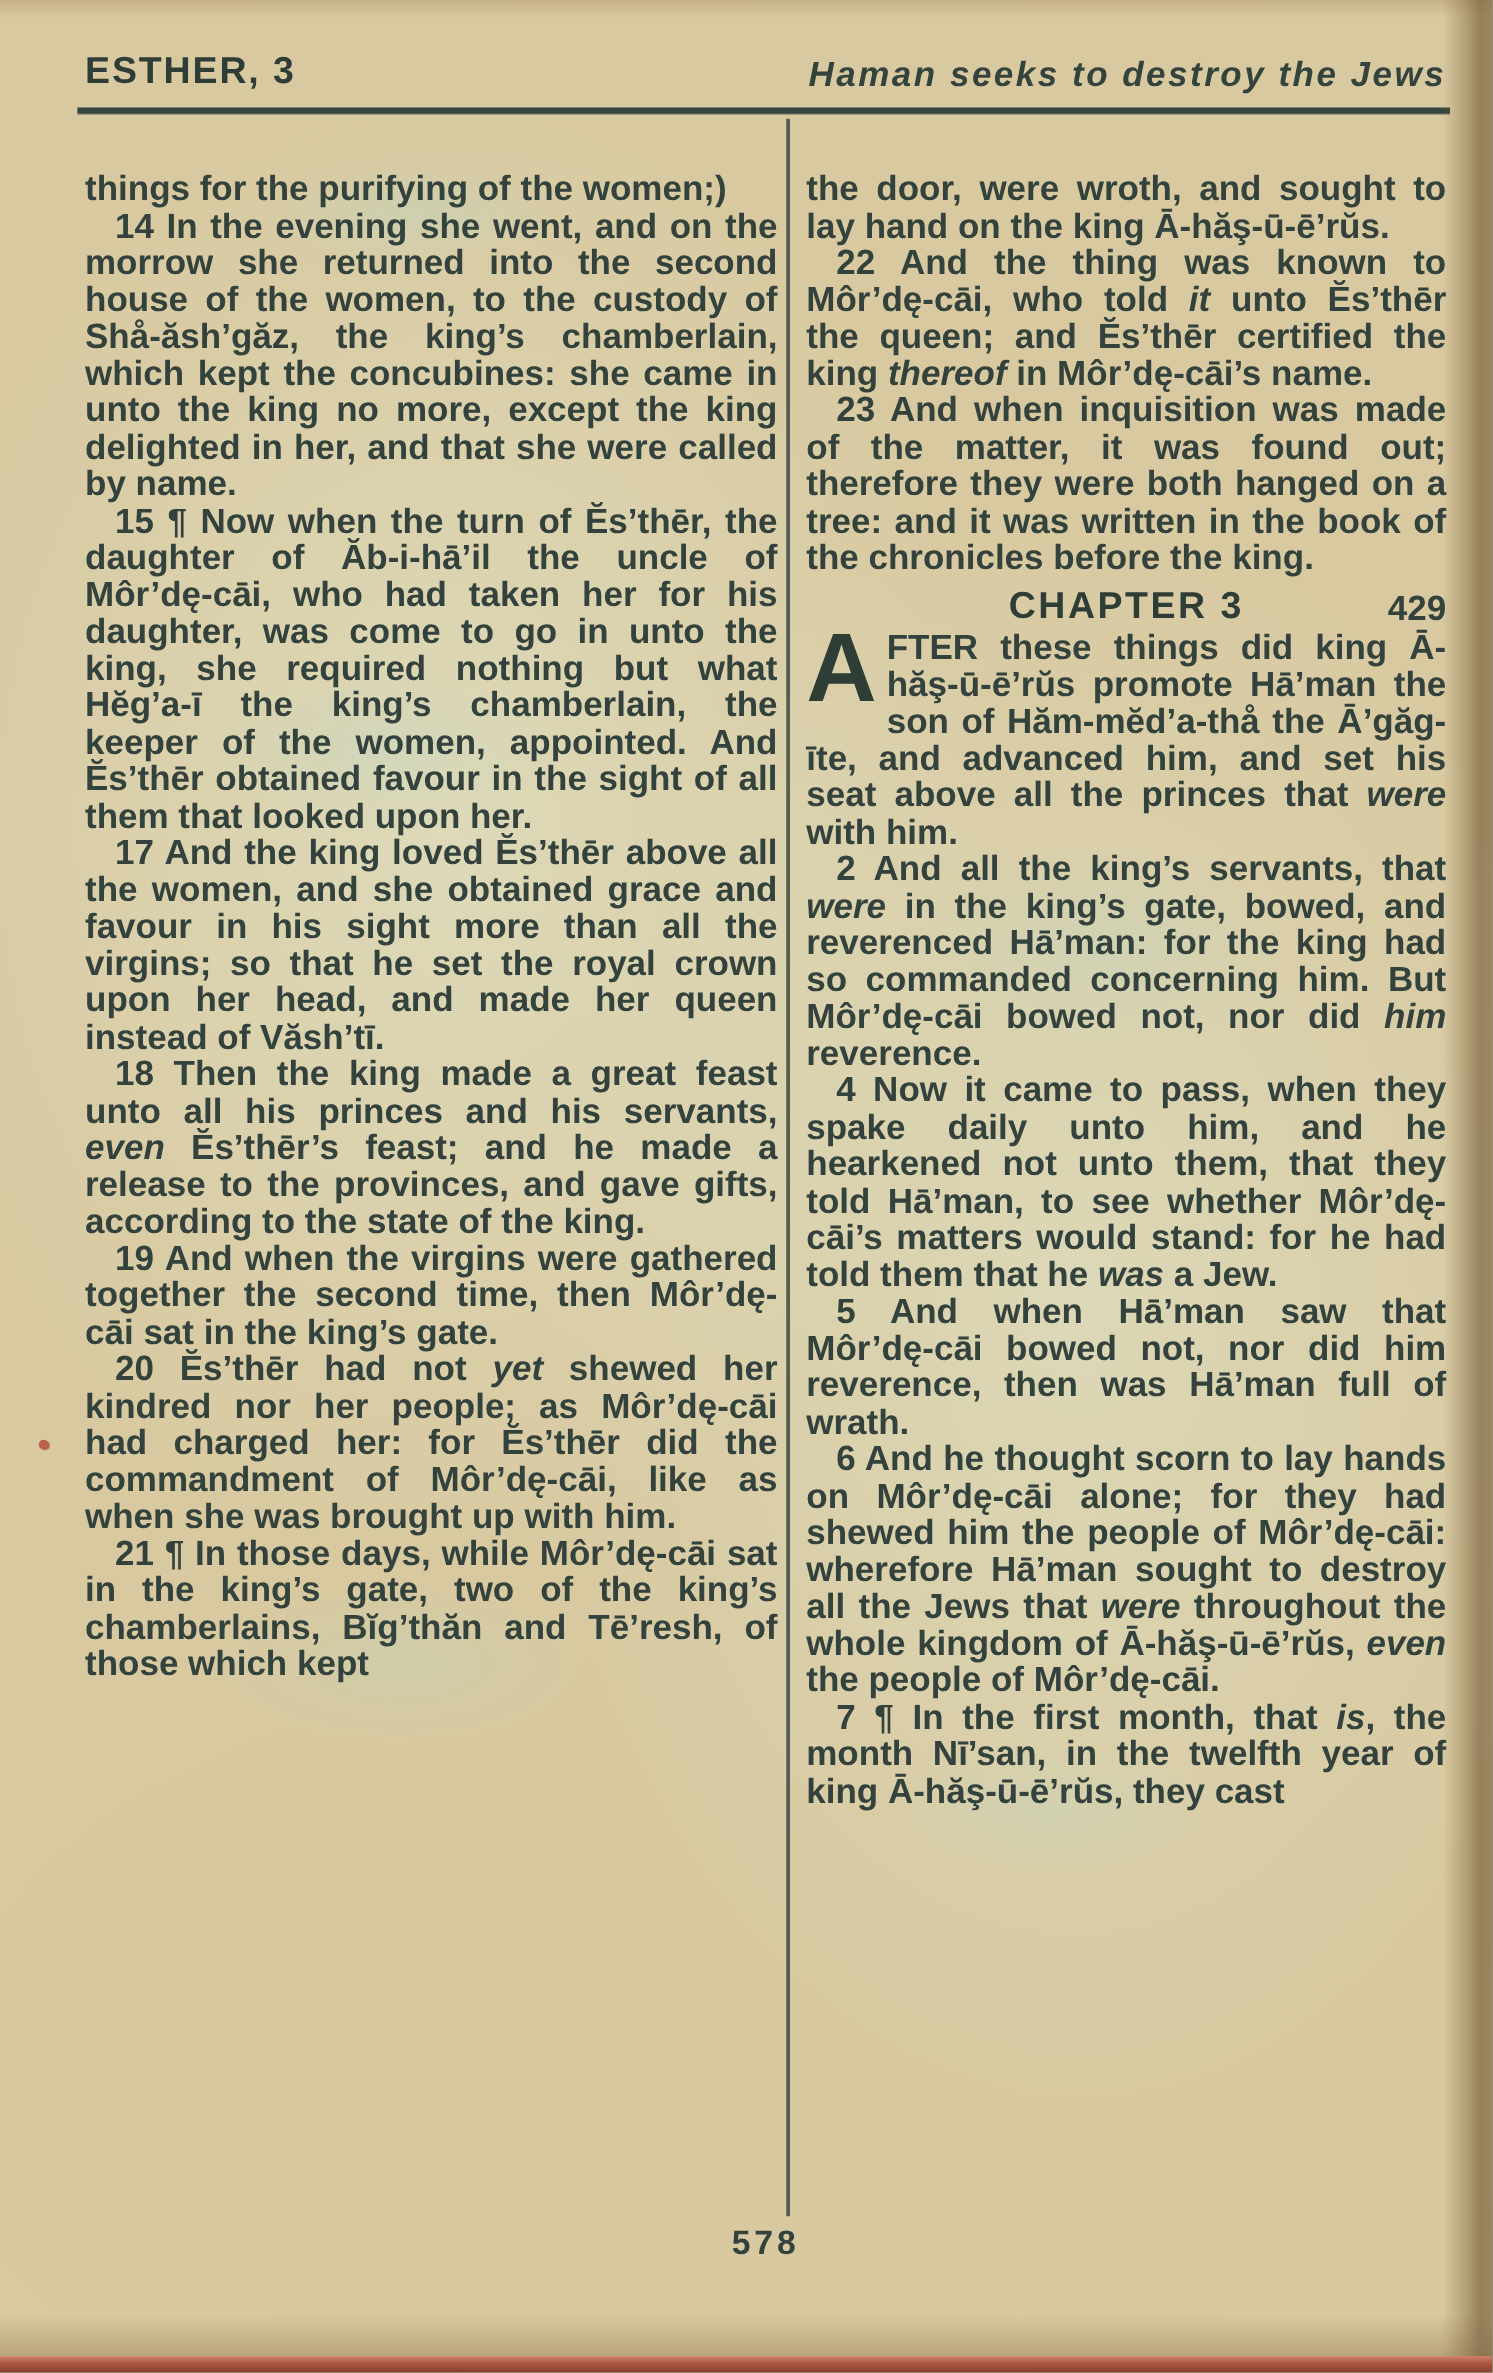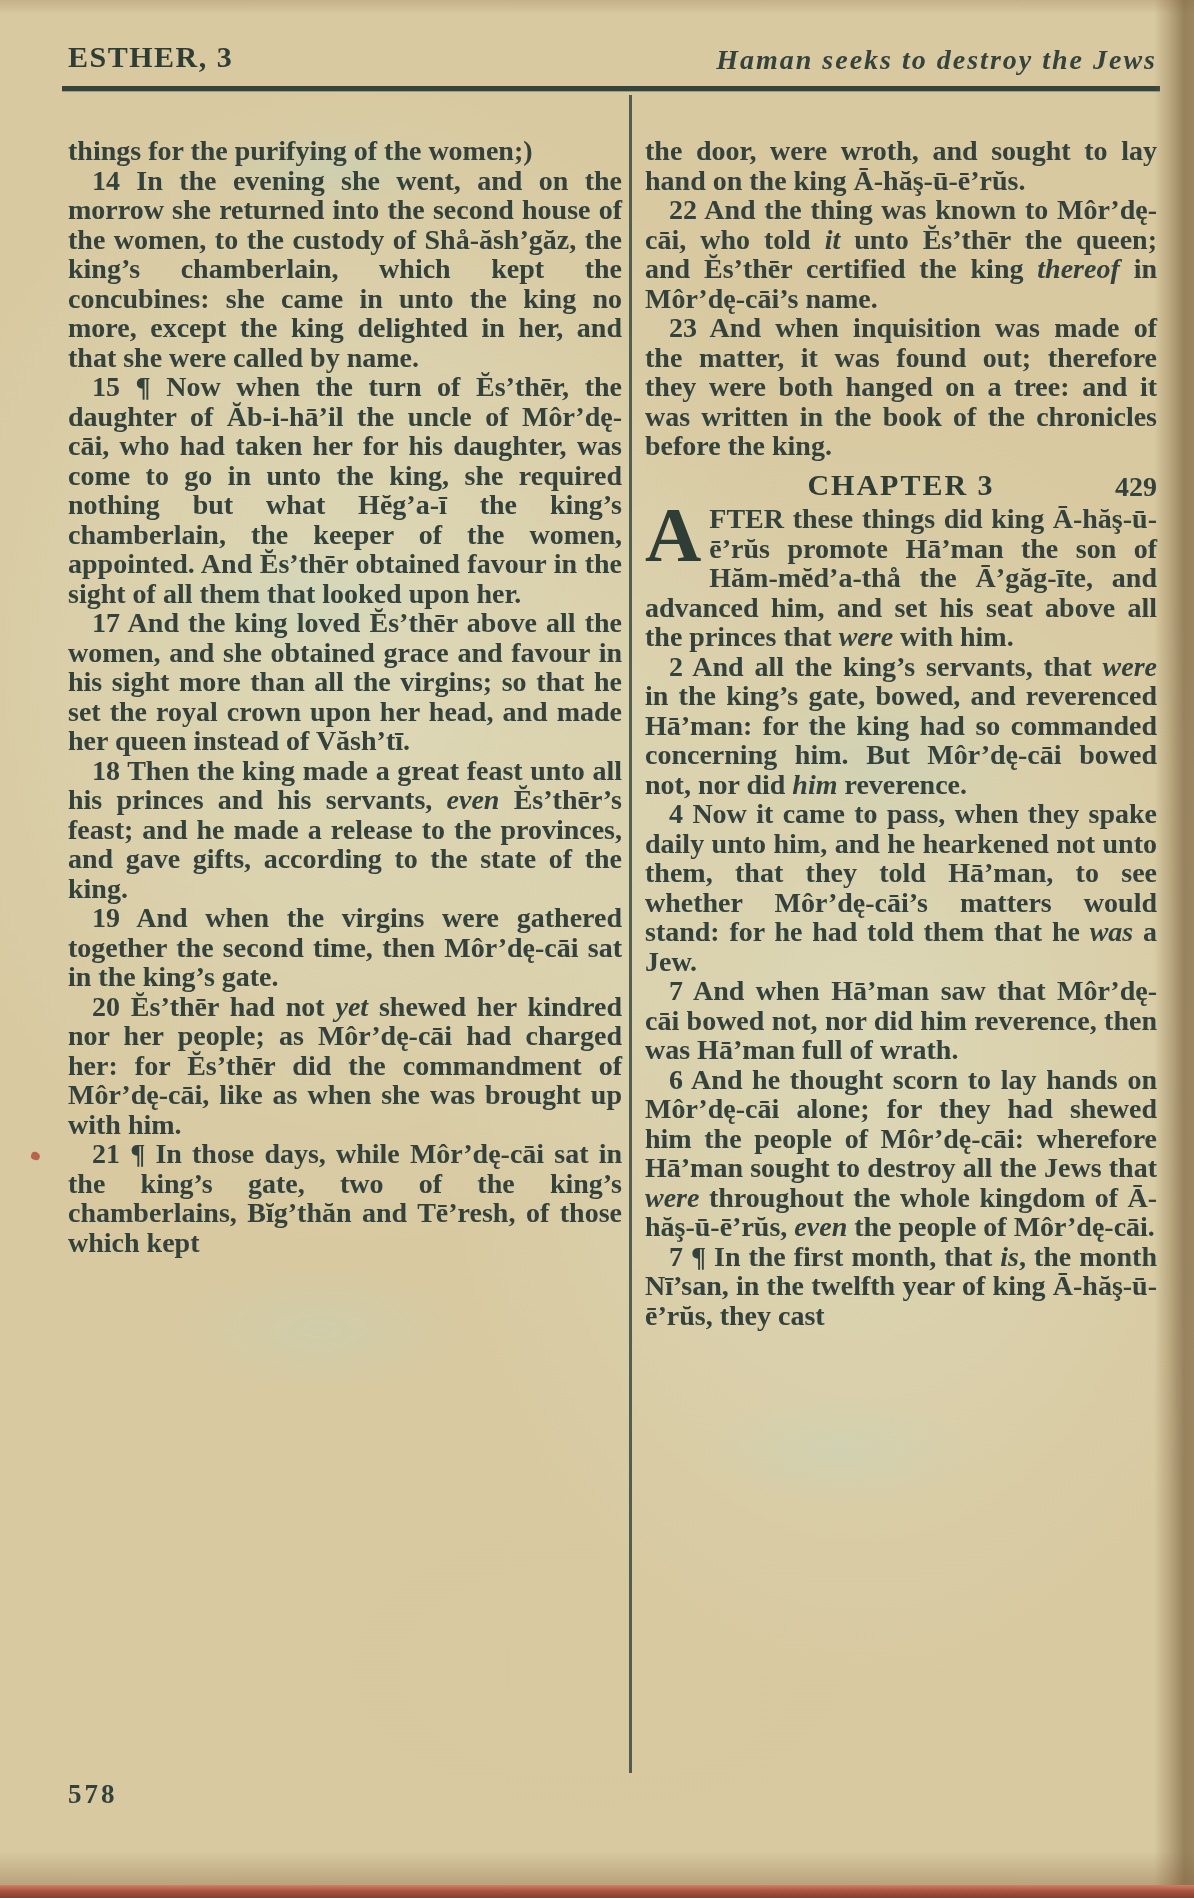--- a/index.html
+++ b/index.html
@@ -1,21 +1,21 @@
 <!DOCTYPE html>
 <html><head>
 <meta charset="utf-8">
 <style>
   html,body{margin:0;padding:0;background:#6b6257;}
   .page{
     position:relative;
     width:1194px;height:1898px;
     margin:0 auto;
     overflow:hidden;
-    font-family:Liberation Serif, serif;
+    font-family:Liberation Sans, sans-serif;
     background:
       linear-gradient(to bottom, rgba(168,138,100,.38) 0px, rgba(168,138,100,0) 14px),
       radial-gradient(ellipse 620px 820px at 30% 35%, rgba(226,231,206,.55), rgba(226,231,206,0) 72%),
       radial-gradient(ellipse 600px 900px at 72% 55%, rgba(224,230,206,.5), rgba(224,230,206,0) 72%),
       radial-gradient(ellipse 900px 500px at 50% 88%, rgba(216,200,160,.5), rgba(216,200,160,0) 75%),
       #d8c9a0;
     color:#33423c;
   }
   
   .showthrough{
@@ -103,21 +103,21 @@
   .verse.first-verse{text-indent:0;}
   .drop-cap{
     float:left;
     font-size:78px;line-height:56px;height:57px;
     padding:0;margin:3px 8px 0 0;
     font-weight:700;color:#2e3d36;
   }
 
   .page-number{
     position:absolute;left:68px;top:1779px;width:1089px;
-    text-align:left;
+    text-align:center;
     font-size:27px;font-weight:700;letter-spacing:3px;
     color:#33423c;
   }
 </style>
 </head>
 <body>
 
 <div class="page">
 
   <div class="showthrough"></div>
@@ -156,21 +156,21 @@
       </div>
 
 
       <p class="verse first-verse">
         <span class="drop-cap">A</span><span>FTER these things did king Ā-hăş-ū-ē’rŭs promote Hā’man the son of Hăm-mĕd’a-thå the Ā’găg-īte, and advanced him, and set his seat above all the princes that <i>were</i> with him.</span>
       </p>
 
       <div>
           <p class="verse">2 And all the king’s servants, that <i>were</i> in the king’s gate, bowed, and reverenced Hā’man: for the king had so commanded concerning him. But Môr’dę-cāi bowed not, nor did <i>him</i> reverence.</p>
           <p class="verse">4 Now it came to pass, when they spake daily unto him, and he hearkened not unto them, that they told Hā’man, to see whether Môr’dę-cāi’s matters would stand: for he had told them that he <i>was</i> a Jew.</p>
-          <p class="verse">7 And when Hā’man saw that Môr’dę-cāi bowed not, nor did him reverence, then was Hā’man full of wrath.</p>
+          <p class="verse">5 And when Hā’man saw that Môr’dę-cāi bowed not, nor did him reverence, then was Hā’man full of wrath.</p>
           <p class="verse">6 And he thought scorn to lay hands on Môr’dę-cāi alone; for they had shewed him the people of Môr’dę-cāi: wherefore Hā’man sought to destroy all the Jews that <i>were</i> throughout the whole kingdom of Ā-hăş-ū-ē’rŭs, <i>even</i> the people of Môr’dę-cāi.</p>
           <p class="verse">7 ¶ In the first month, that <i>is</i>, the month Nī’san, in the twelfth year of king Ā-hăş-ū-ē’rŭs, they cast</p>
         </div>
     </div>
 
   </div>
 
   <div class="page-number">578</div>
 
   <div class="red-speck"></div>

